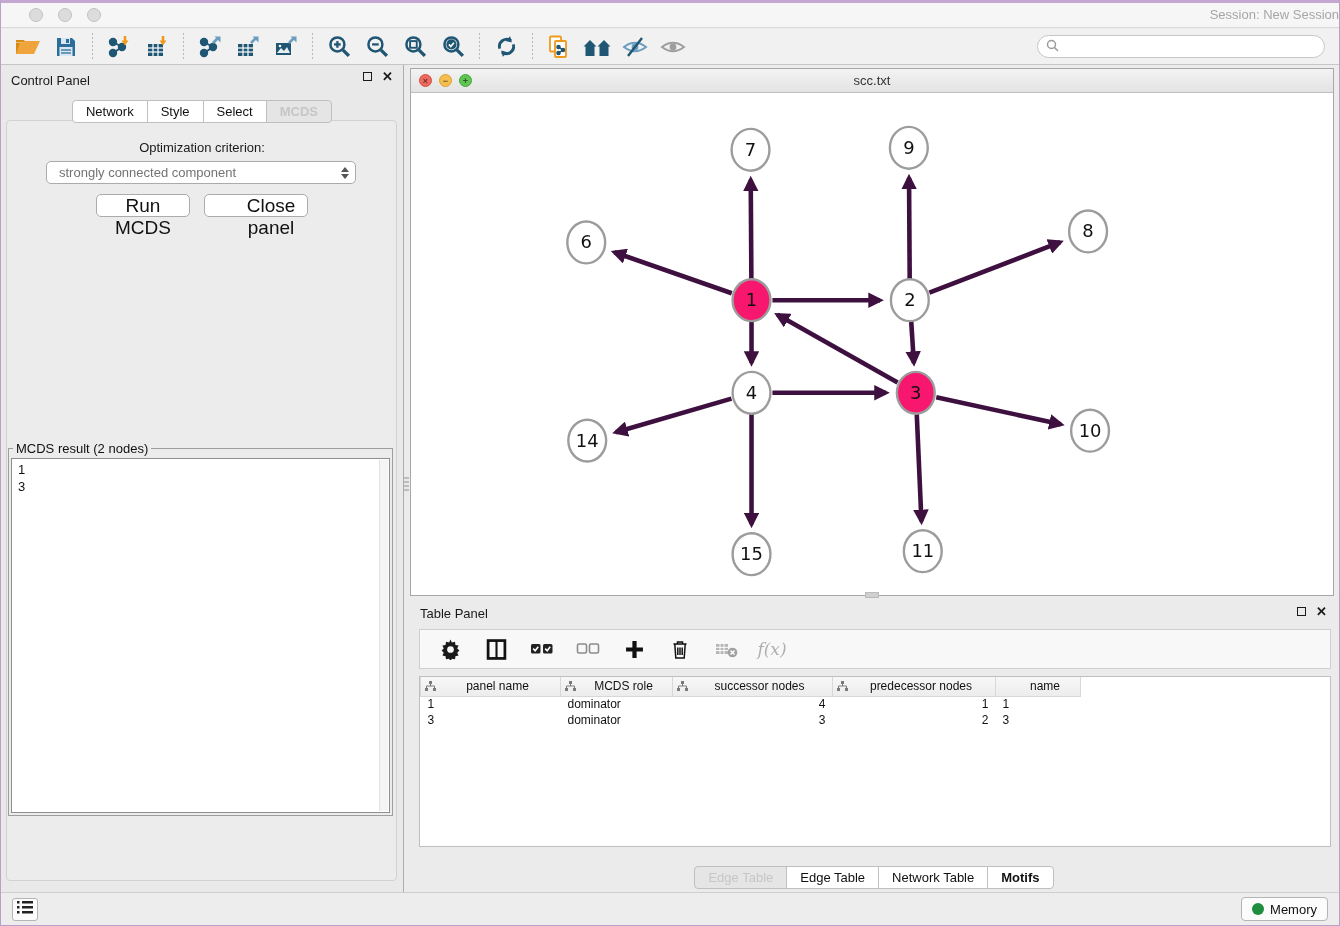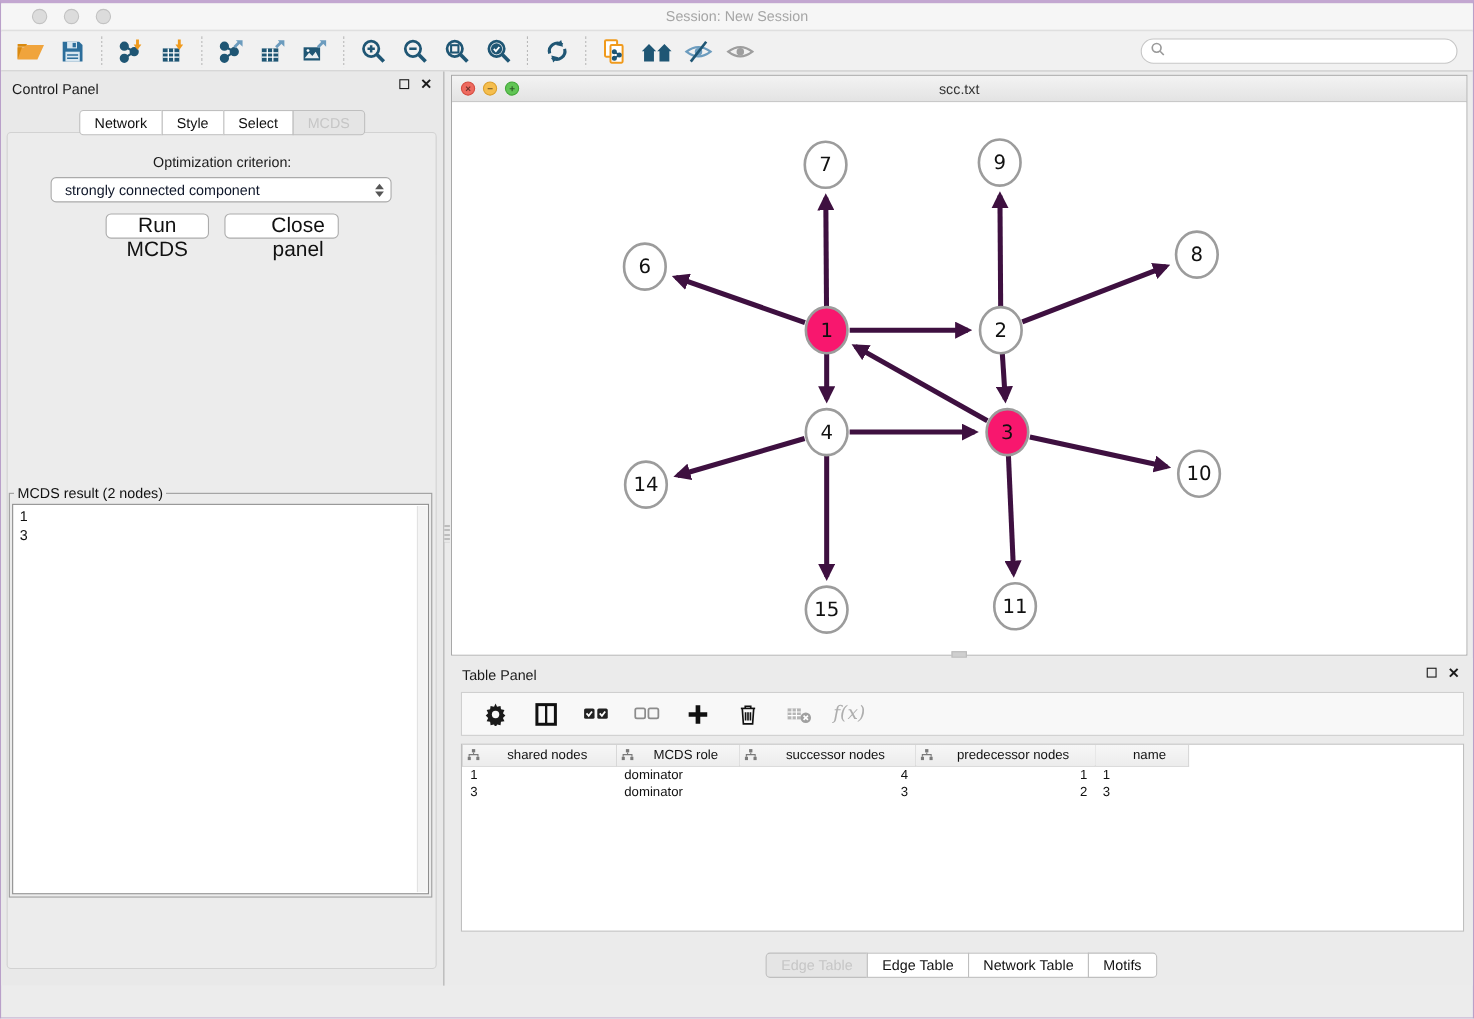--- a/index.html
+++ b/index.html
@@ -6,21 +6,21 @@
   html,body { width:1340px; height:926px; }
   body { font-family:"Liberation Sans",sans-serif; background:#ECECEC; }
   .app { position:relative; width:1340px; height:926px; background:#ECECEC;
          border:1px solid #B9A0C9; border-top:3px solid #C3A7D1; overflow:hidden; }
 
   
   .titlebar { position:absolute; left:0; right:0; top:0; height:25px; background:#F6F6F6;
               border-bottom:1px solid #DADADA; }
   .lights { position:absolute; left:28px; top:5px; display:flex; gap:15px; }
   .tl { width:14px; height:14px; border-radius:50%; background:#DCDCDC; border:1px solid #C2C2C2; }
-  .wtitle { position:absolute; left:0; right:0; top:4px; text-align:center; font-size:13px; color:#A6A6A6; }
+  .wtitle { position:absolute; left:0; right:0; top:4px; text-align:right; font-size:13px; color:#A6A6A6; }
 
   
   .toolbar { position:absolute; left:0; right:0; top:26px; height:36px; background:#F1F1F1;
              border-bottom:1px solid #C6C6C6; display:flex; align-items:center; padding:0 14px 0 8px; }
   .tbtn { width:32px; height:30px; display:flex; align-items:center; justify-content:center; margin:12px 3px; }
   .tbtn.disabled { opacity:.95; }
   .sep { width:1px; height:28px; margin:0 7px; background:repeating-linear-gradient(#B9B9B9 0 2px, transparent 2px 4px); }
   .searchbox { margin-left:auto; width:288px; height:23px; background:#fff; border:1px solid #C6C6C6;
                border-radius:12px; display:flex; align-items:center; padding:0 8px; gap:5px; }
   .searchbox input { border:none; outline:none; flex:1; font-size:12px; background:transparent; }
@@ -33,28 +33,28 @@
   .cp-header { position:absolute; top:6px; left:10px; right:10px; height:18px; font-size:13px; color:#1A1A1A;
                display:flex; align-items:center; }
   .winctl { position:absolute; right:10px; top:6px; display:flex; gap:10px; align-items:center; }
   .float-box { display:inline-block; width:9px; height:9px; border:1.6px solid #1A1A1A; }
   .xglyph { font-size:13px; font-weight:bold; color:#1A1A1A; line-height:11px; }
   .tabstrip { display:flex; justify-content:center; }
   .cp-tabs { position:absolute; top:35px; left:0; right:0; z-index:2; }
   .tab { border:1px solid #BFBFBF; background:#FFFFFF; color:#111; font-size:13px; padding:3px 13px;
          margin-left:-1px;text-align:right; }
   .tab.first { border-radius:4px 0 0 4px; margin-left:0; }
-  .tab.last { border-radius:0 4px 4px 0; }
+  .tab.last { border-radius:0 4px 4px 0;font-weight:bold; }
   .tab.selected { background:#E5E5E5; color:#C6C6C6; }
   .cp-body { position:absolute; top:55px; left:5px; right:6px; bottom:15px; background:#ECECEC;
              border:1px solid #D2D2D2; border-radius:4px; }
   .opt-label { position:absolute; top:75px; left:0; right:0; text-align:center; font-size:13px; color:#1A1A1A; }
   .select { position:absolute; top:96px; left:45px; width:310px; height:23px; background:#fff;
             border:1px solid #ABABAB; border-radius:5px; display:flex; align-items:center;
-            padding:0 6px 0 12px; font-size:13px; color:#0f172a; }
+            padding:0 6px 0 12px; font-size:13px; color:#737373; }
   .select .lbl { flex:1; }
   .stepper { display:flex; flex-direction:column; gap:2px; align-items:center; }
   .stepper i { display:block; width:0; height:0; border-left:4px solid transparent; border-right:4px solid transparent; }
   .stepper .up { border-bottom:5px solid #555; }
   .stepper .dn { border-top:5px solid #555; }
   .btnrow { position:absolute; top:129px; left:0; right:0; }
   .mac-btn { position:absolute; height:23px; background:#fff; border:1px solid #ABABAB; border-radius:5px;
              font-size:19px; color:#111; font-family:"Liberation Sans",sans-serif; }
   .result-fs { position:absolute; left:7px; right:10px; top:376px; height:375px;
                border:1px solid #9E9E9E; padding:2px; }
@@ -517,21 +517,21 @@
               </colgroup>
               <thead>
                 <tr>
                   <th><span class="hicon"><svg width="11" height="11" viewBox="0 0 11 11">
                         <g fill="#7A7A7A">
                           <rect x="4" y="0" width="3" height="3"></rect>
                           <rect x="0" y="7" width="3" height="3"></rect>
                           <rect x="8" y="7" width="3" height="3"></rect>
                         </g>
                         <path d="M5.5 3 v2 M1.5 7 v-2 h8 v2" fill="none" stroke="#7A7A7A"></path>
-                      </svg></span><span>shared nodes</span></th>
+                      </svg></span><span>panel name</span></th>
                   <th><span class="hicon"><svg width="11" height="11" viewBox="0 0 11 11">
                         <g fill="#7A7A7A">
                           <rect x="4" y="0" width="3" height="3"></rect>
                           <rect x="0" y="7" width="3" height="3"></rect>
                           <rect x="8" y="7" width="3" height="3"></rect>
                         </g>
                         <path d="M5.5 3 v2 M1.5 7 v-2 h8 v2" fill="none" stroke="#7A7A7A"></path>
                       </svg></span><span>MCDS role</span></th>
                   <th><span class="hicon"><svg width="11" height="11" viewBox="0 0 11 11">
                         <g fill="#7A7A7A">
@@ -577,14 +577,34 @@
             <span class="tab first selected">Edge Table</span>
             <span class="tab">Edge Table</span>
             <span class="tab">Network Table</span>
             <span class="tab last">Motifs</span>
           </div>
       </div>
 
     </div>
   </div>
 
+  <div class="statusbar">
+    <div class="sq-btn">
+      <span>
+        <svg width="16" height="14">
+            <g fill="#222">
+              <rect x="0" y="1" width="2.5" height="2.5"></rect>
+              <rect x="0" y="6" width="2.5" height="2.5"></rect>
+              <rect x="0" y="11" width="2.5" height="2.5"></rect>
+              <rect x="5" y="1" width="11" height="2.5"></rect>
+              <rect x="5" y="6" width="11" height="2.5"></rect>
+              <rect x="5" y="11" width="11" height="2.5"></rect>
+            </g>
+          </svg>
+      </span>
+    </div>
+    <div class="mem-btn">
+      <span class="mem-dot"></span>
+      <span>Memory</span>
+    </div>
+  </div>
 
 </div>
 
 </body></html>

